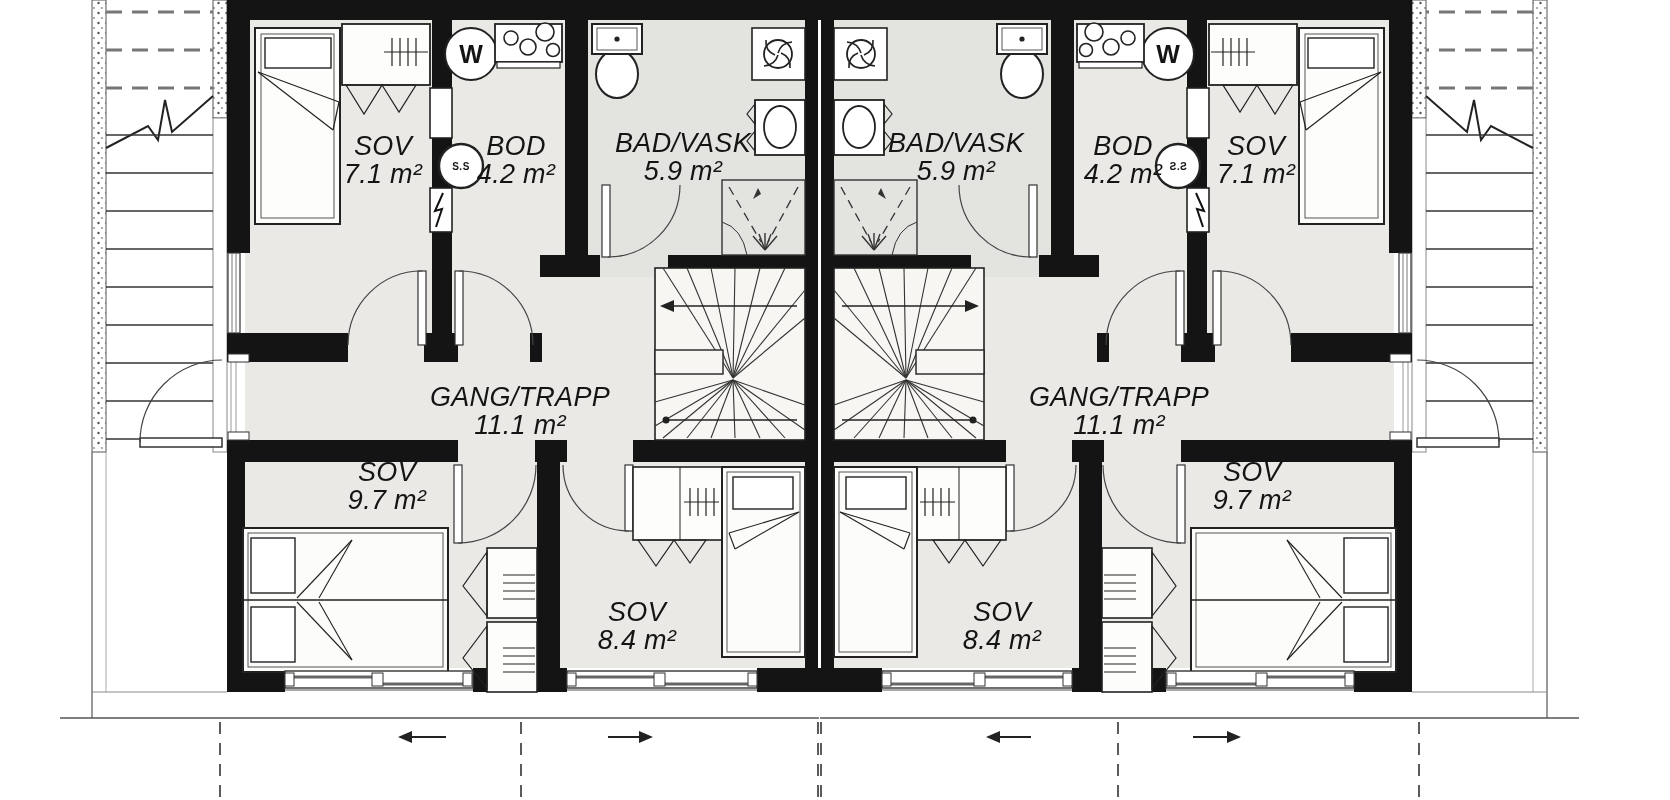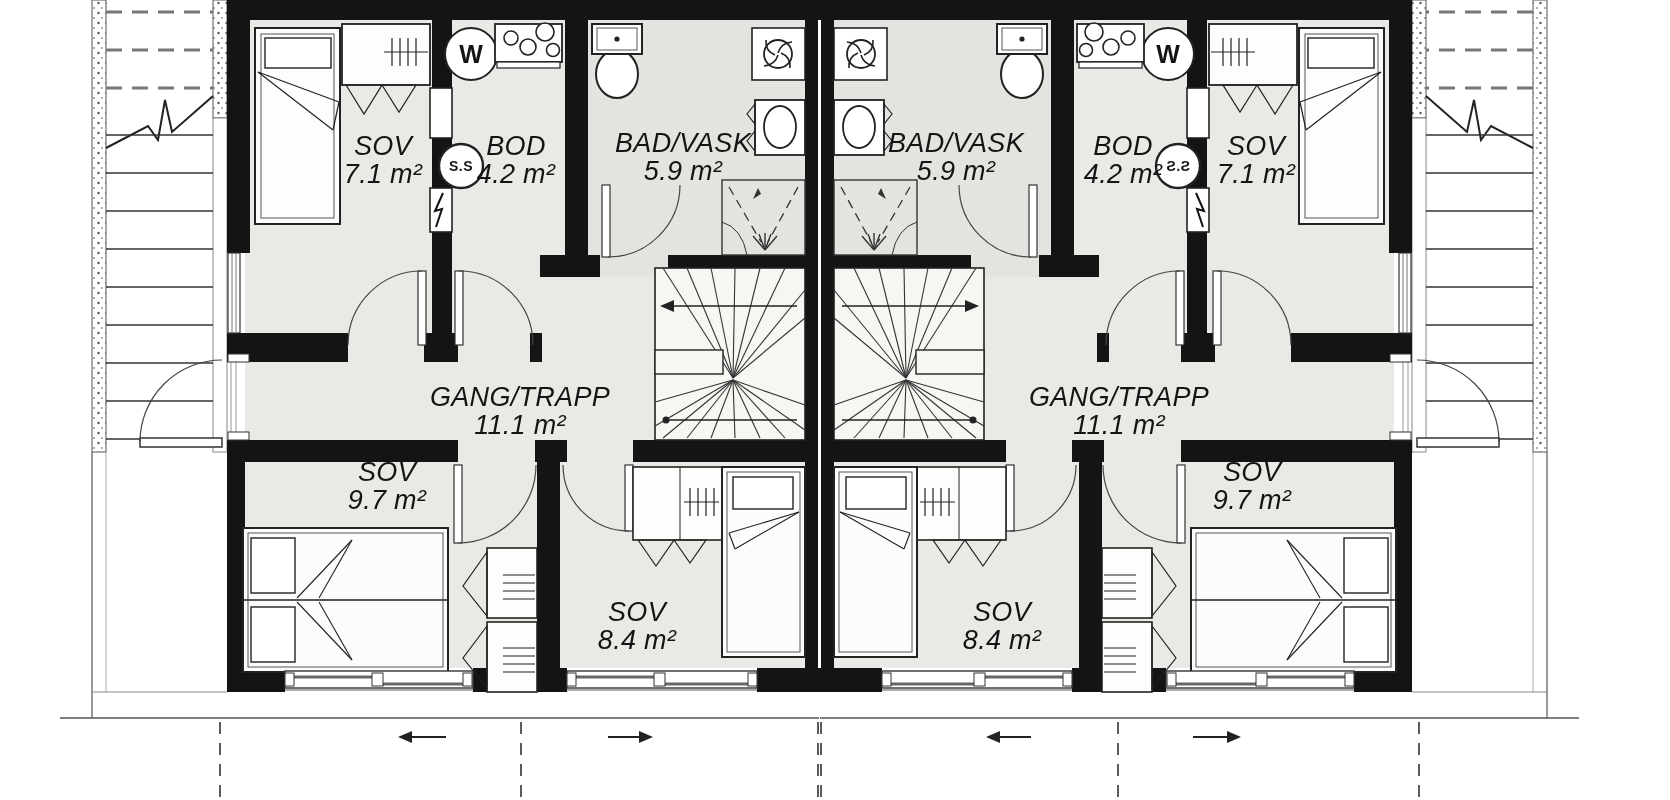--- a/index.html
+++ b/index.html
@@ -3,21 +3,21 @@
 <meta charset="utf-8">
 <style>
   html,body{margin:0;padding:0;background:#fff;}
   #plan{position:relative;width:1670px;height:800px;background:#fff;overflow:hidden;
         font-family:"Liberation Sans",sans-serif;}
   svg{position:absolute;left:0;top:0;}
   .rlabel{position:absolute;width:260px;margin-left:-130px;text-align:center;
           font-size:27px;line-height:28px;color:#141414;letter-spacing:.3px;font-style:italic;}
   .sym{position:absolute;transform:translate(-50%,-50%);color:#141414;font-weight:bold;}
   .sym.w{font-size:25px;}
-  .sym.ss{font-size:14px;letter-spacing:.5px;}
+  .sym.ss{font-size:10px;letter-spacing:.5px;}
   .sym.mirror{transform:translate(-50%,-50%) scaleX(-1);}
 </style>
 </head>
 <body>
 
 <div id="plan">
 
 <svg width="1670" height="800" viewBox="0 0 1670 800">
   <defs>
     <pattern id="stip" width="8" height="10" patternUnits="userSpaceOnUse">

